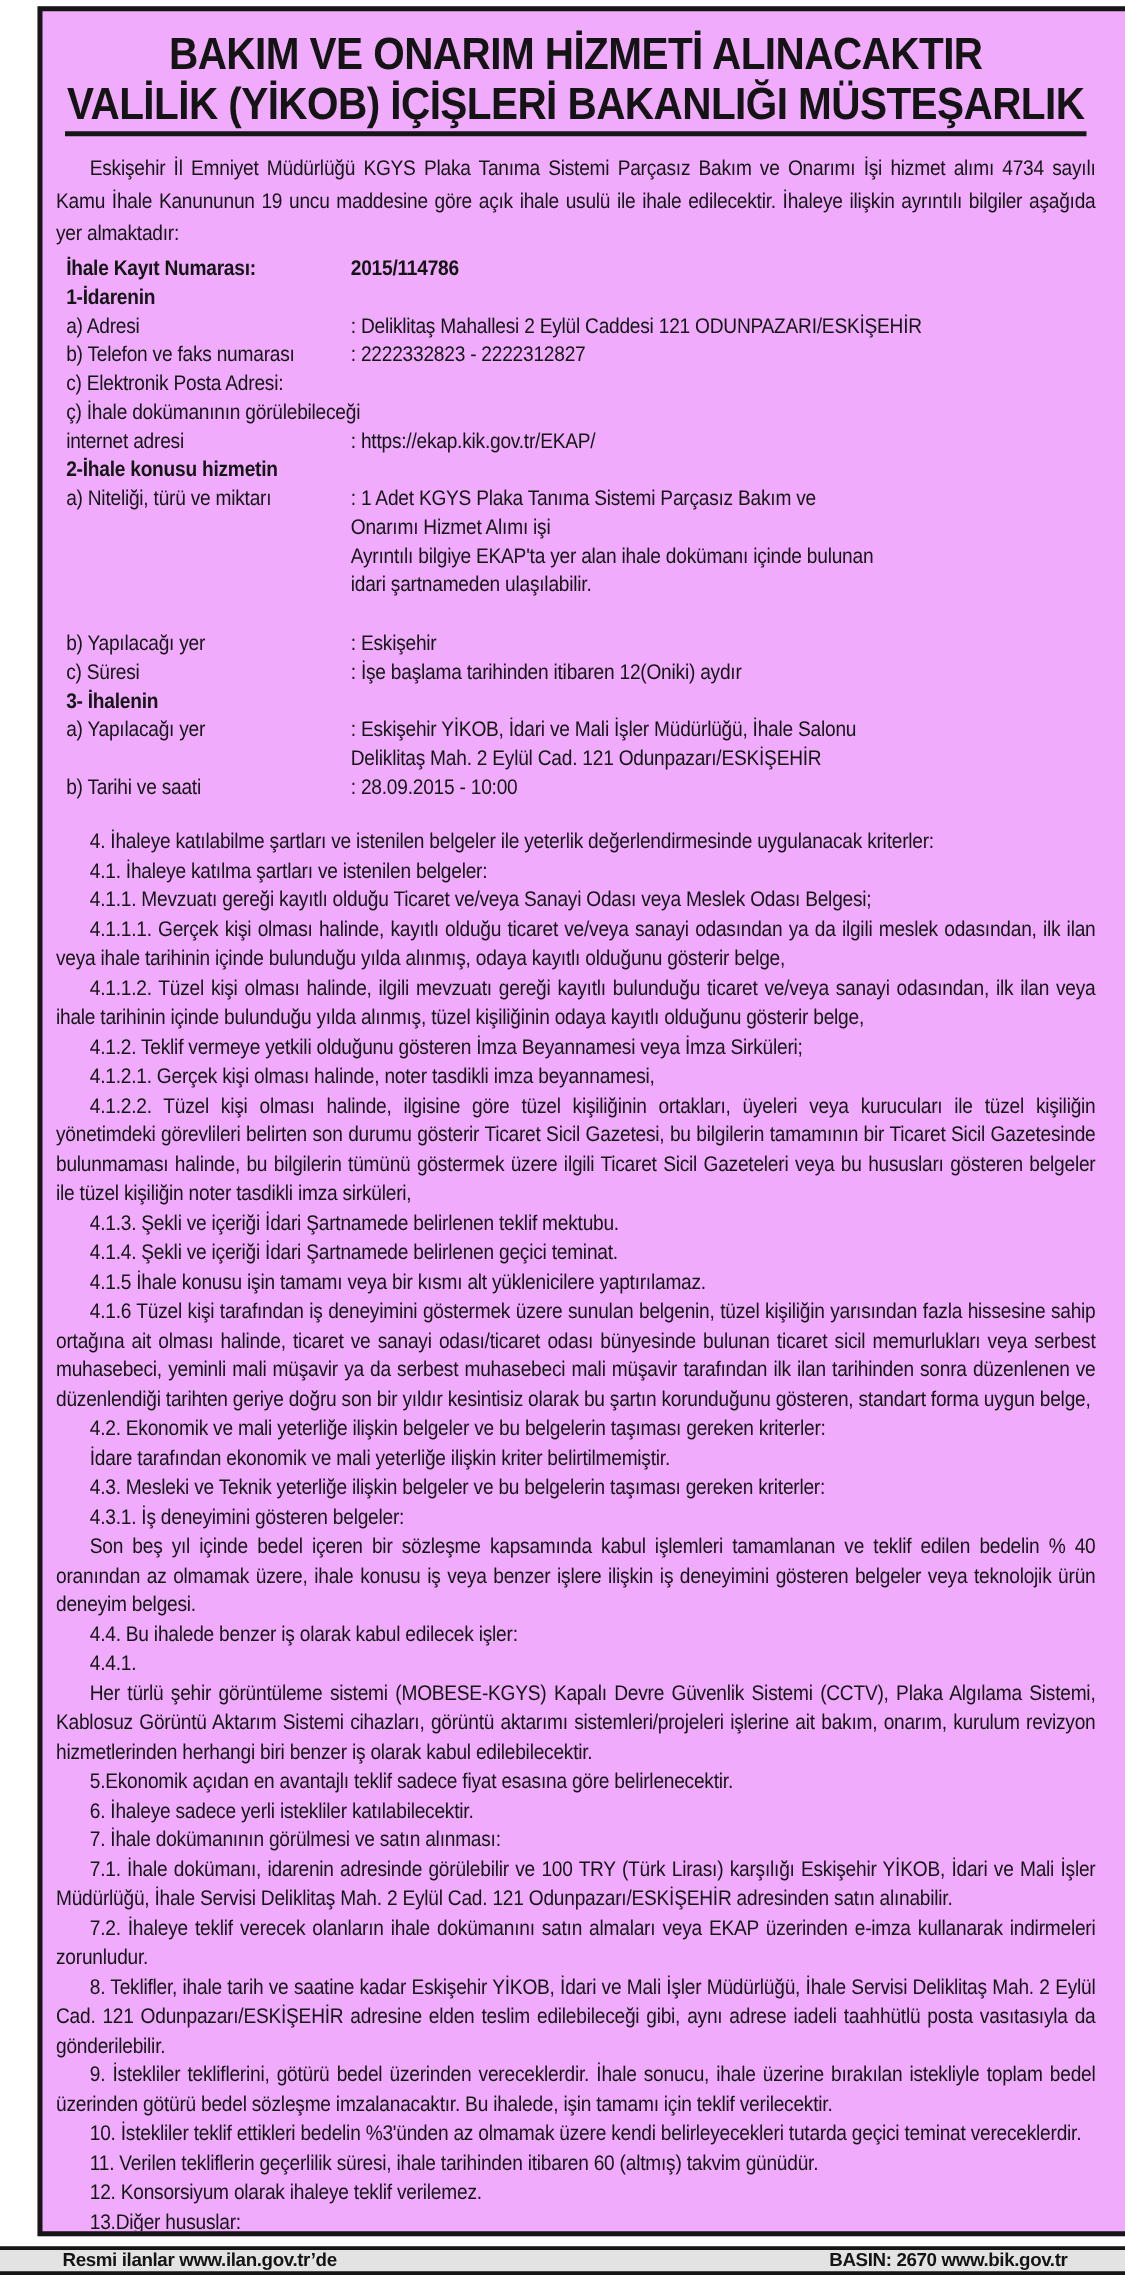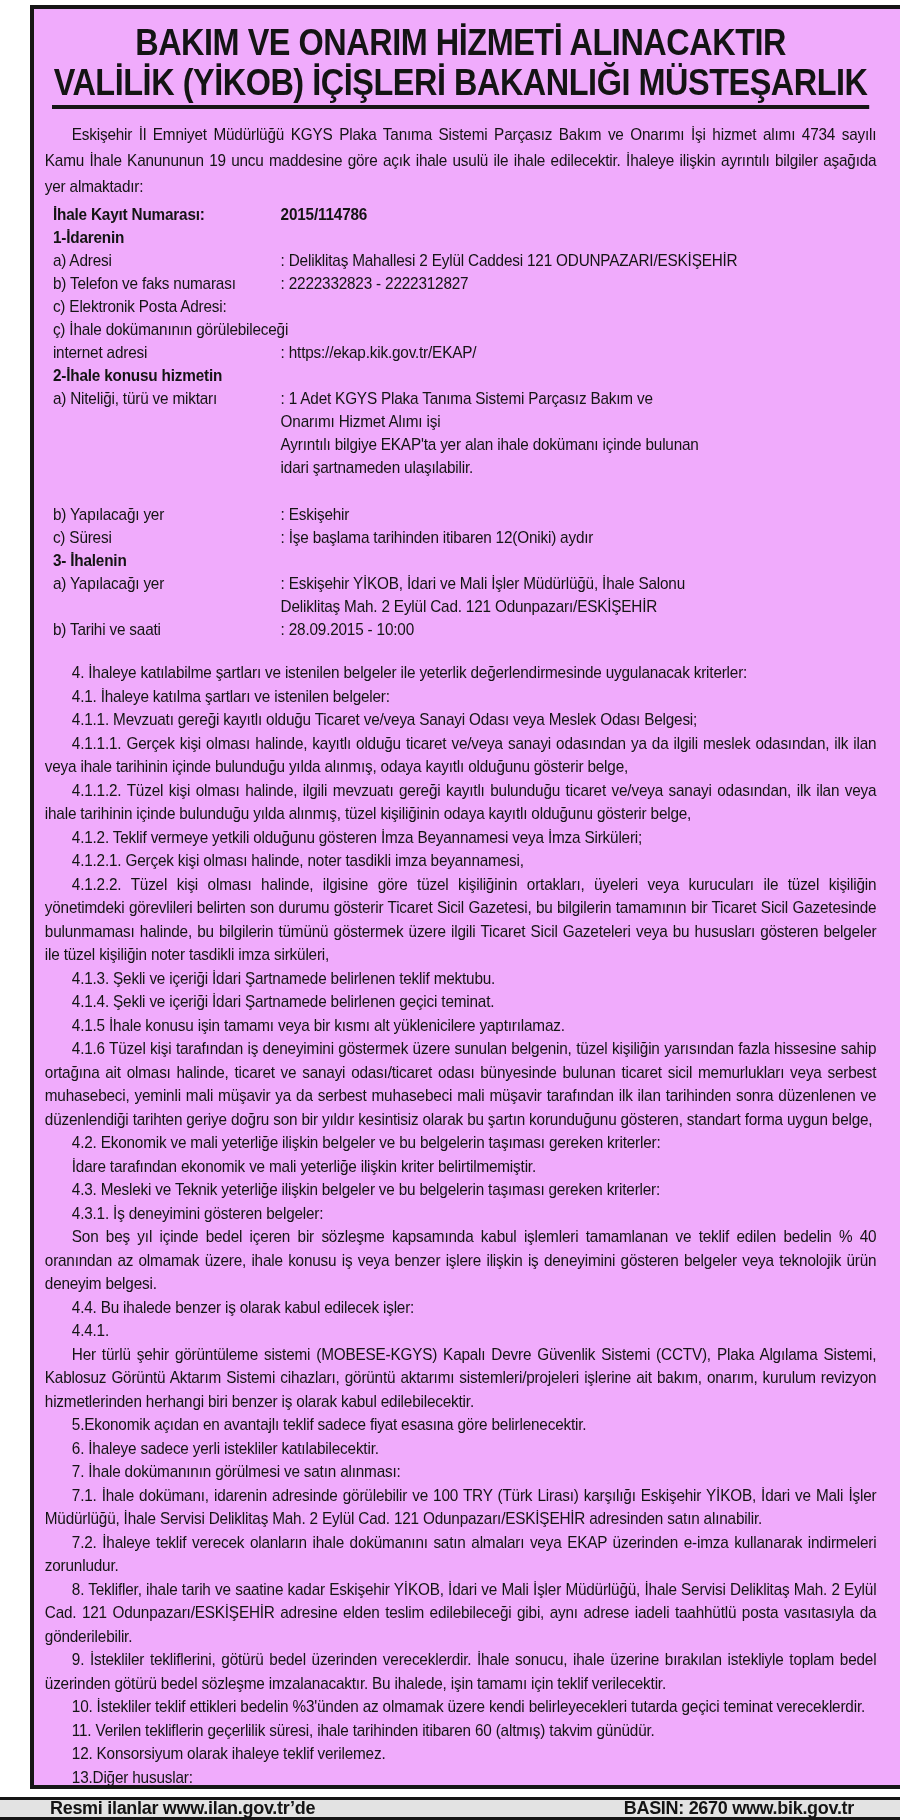--- a/index.html
+++ b/index.html
@@ -29,21 +29,21 @@
   .drow .val { flex:1; white-space:pre-line; }
   .drow.bold { font-weight:bold; }
   .drow.section { font-weight:bold; }
   .drow.gap { margin-top:24px; }
   .paras { margin-top:20px; line-height:23.5px; }
   .paras p { margin:0; text-indent:30px; text-align:justify; }
   .footer {
     position:absolute; left:0; top:1797px; width:900px; height:23px; box-sizing:border-box;
     background:#e3e3e3; border-top:3px solid #161616; border-bottom:3px solid #161616;
     display:flex; justify-content:space-between; align-items:center;
-    padding:0 46px 0 50px; font-weight:bold; font-size:18px; letter-spacing:-0.3px;
+    padding:0 46px 0 50px; font-weight:bold; font-size:15px; letter-spacing:-0.3px;
   }
 </style>
 </head>
 <body>
 
 <div class="box">
   <div class="content">
 
     <div class="title">
       <div>BAKIM VE ONARIM HİZMETİ ALINACAKTIR</div>

